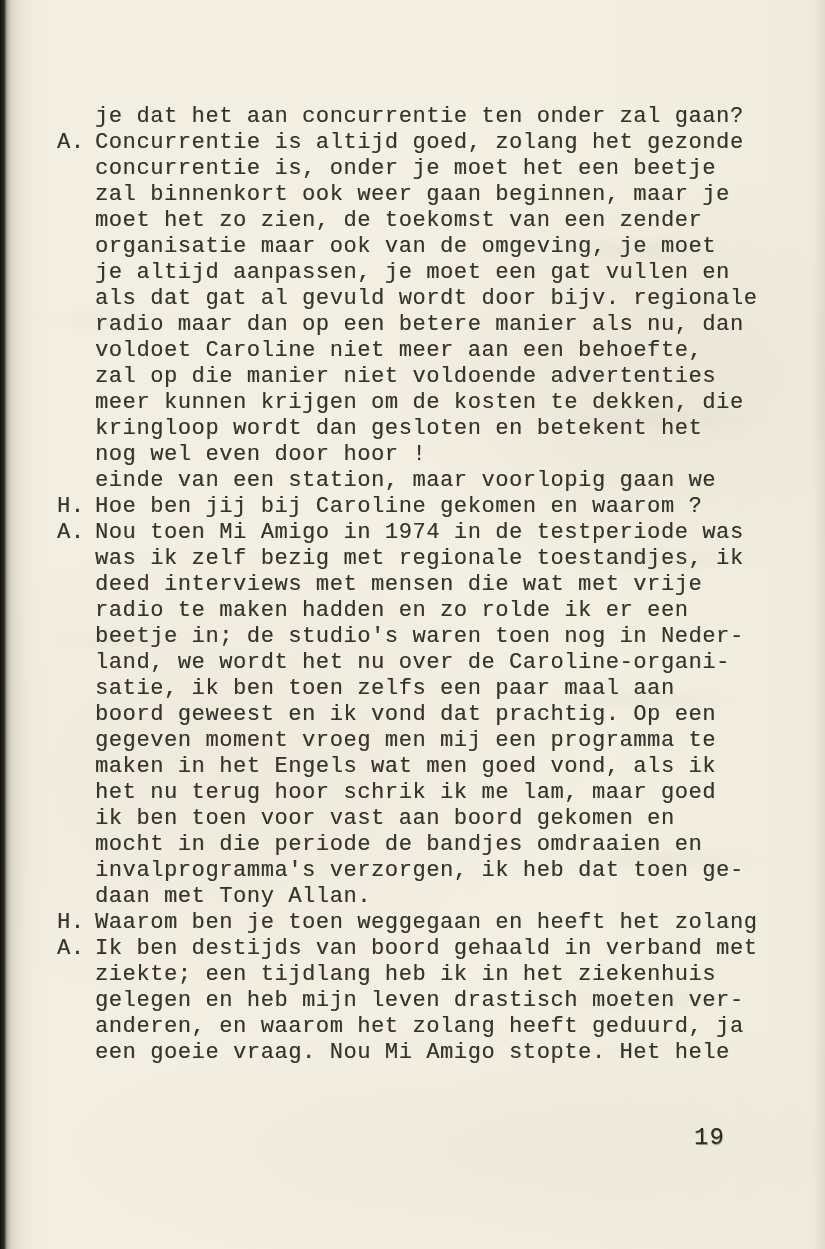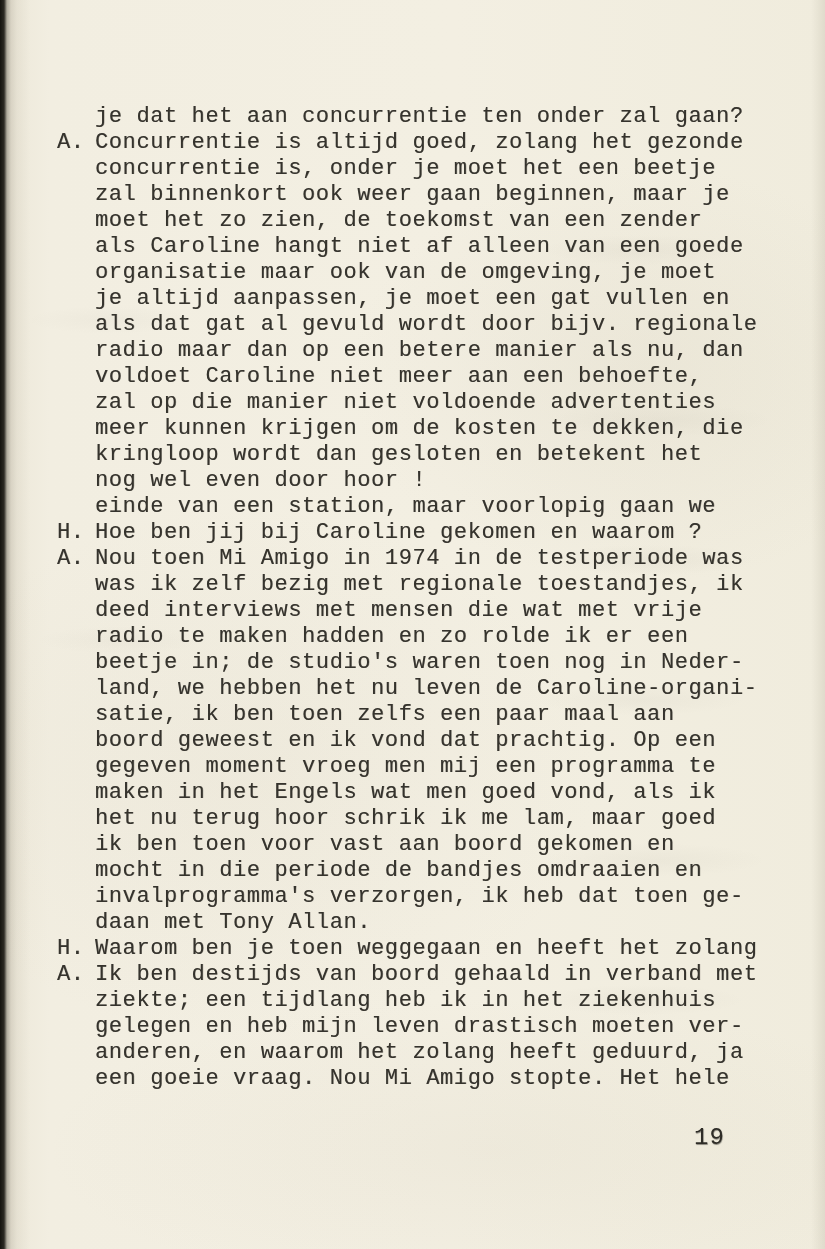--- a/index.html
+++ b/index.html
@@ -102,21 +102,20 @@
       <div class="para">
         <span class="speaker-label"></span>
         <div class="line">je dat het aan concurrentie ten onder zal gaan?</div>
       </div>
       <div class="para">
         <span class="speaker-label">A.</span>
         <div class="line">Concurrentie is altijd goed, zolang het gezonde</div>
         <div class="line">concurrentie is, onder je moet het een beetje</div>
         <div class="line">zal binnenkort ook weer gaan beginnen, maar je</div>
         <div class="line">moet het zo zien, de toekomst van een zender</div>
-        <div class="line">als Caroline hangt niet af alleen van een goede</div>
         <div class="line">organisatie maar ook van de omgeving, je moet</div>
         <div class="line">je altijd aanpassen, je moet een gat vullen en</div>
         <div class="line">als dat gat al gevuld wordt door bijv. regionale</div>
         <div class="line">radio maar dan op een betere manier als nu, dan</div>
         <div class="line">voldoet Caroline niet meer aan een behoefte,</div>
         <div class="line">zal op die manier niet voldoende advertenties</div>
         <div class="line">meer kunnen krijgen om de kosten te dekken, die</div>
         <div class="line">kringloop wordt dan gesloten en betekent het</div>
         <div class="line">nog wel even door hoor !</div>
         <div class="line">einde van een station, maar voorlopig gaan we</div>
@@ -125,21 +124,21 @@
         <span class="speaker-label">H.</span>
         <div class="line">Hoe ben jij bij Caroline gekomen en waarom ?</div>
       </div>
       <div class="para">
         <span class="speaker-label">A.</span>
         <div class="line">Nou toen Mi Amigo in 1974 in de testperiode was</div>
         <div class="line">was ik zelf bezig met regionale toestandjes, ik</div>
         <div class="line">deed interviews met mensen die wat met vrije</div>
         <div class="line">radio te maken hadden en zo rolde ik er een</div>
         <div class="line">beetje in; de studio's waren toen nog in Neder-</div>
-        <div class="line">land, we hebben het nu leven de Caroline-organi-</div>
+        <div class="line">land, we wordt het nu over de Caroline-organi-</div>
         <div class="line">satie, ik ben toen zelfs een paar maal aan</div>
         <div class="line">boord geweest en ik vond dat prachtig. Op een</div>
         <div class="line">gegeven moment vroeg men mij een programma te</div>
         <div class="line">maken in het Engels wat men goed vond, als ik</div>
         <div class="line">het nu terug hoor schrik ik me lam, maar goed</div>
         <div class="line">ik ben toen voor vast aan boord gekomen en</div>
         <div class="line">mocht in die periode de bandjes omdraaien en</div>
         <div class="line">invalprogramma's verzorgen, ik heb dat toen ge-</div>
         <div class="line">daan met Tony Allan.</div>
       </div>

